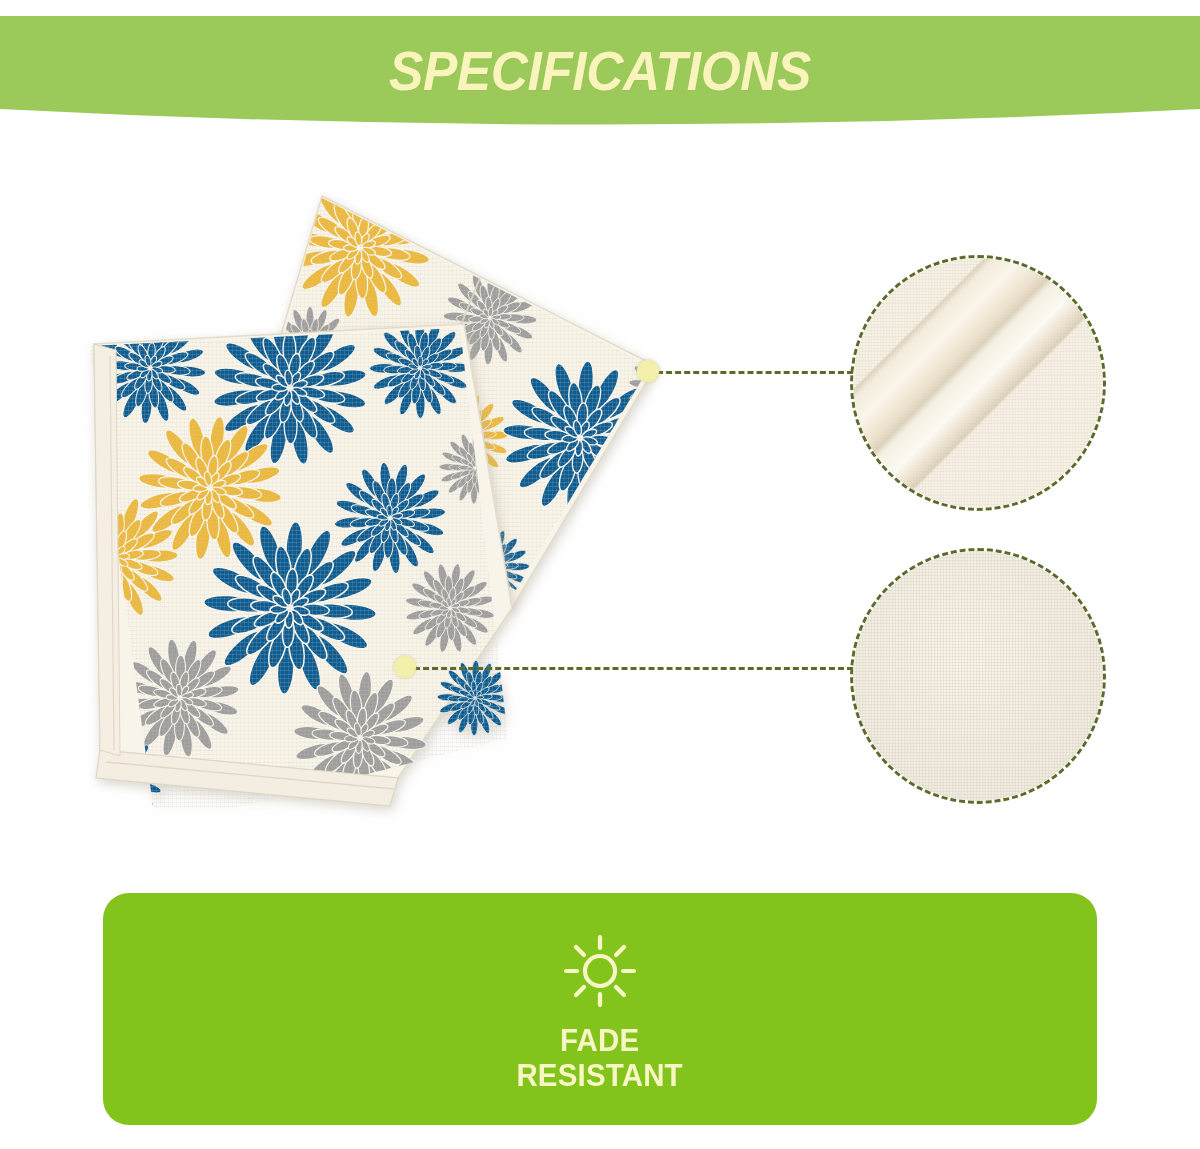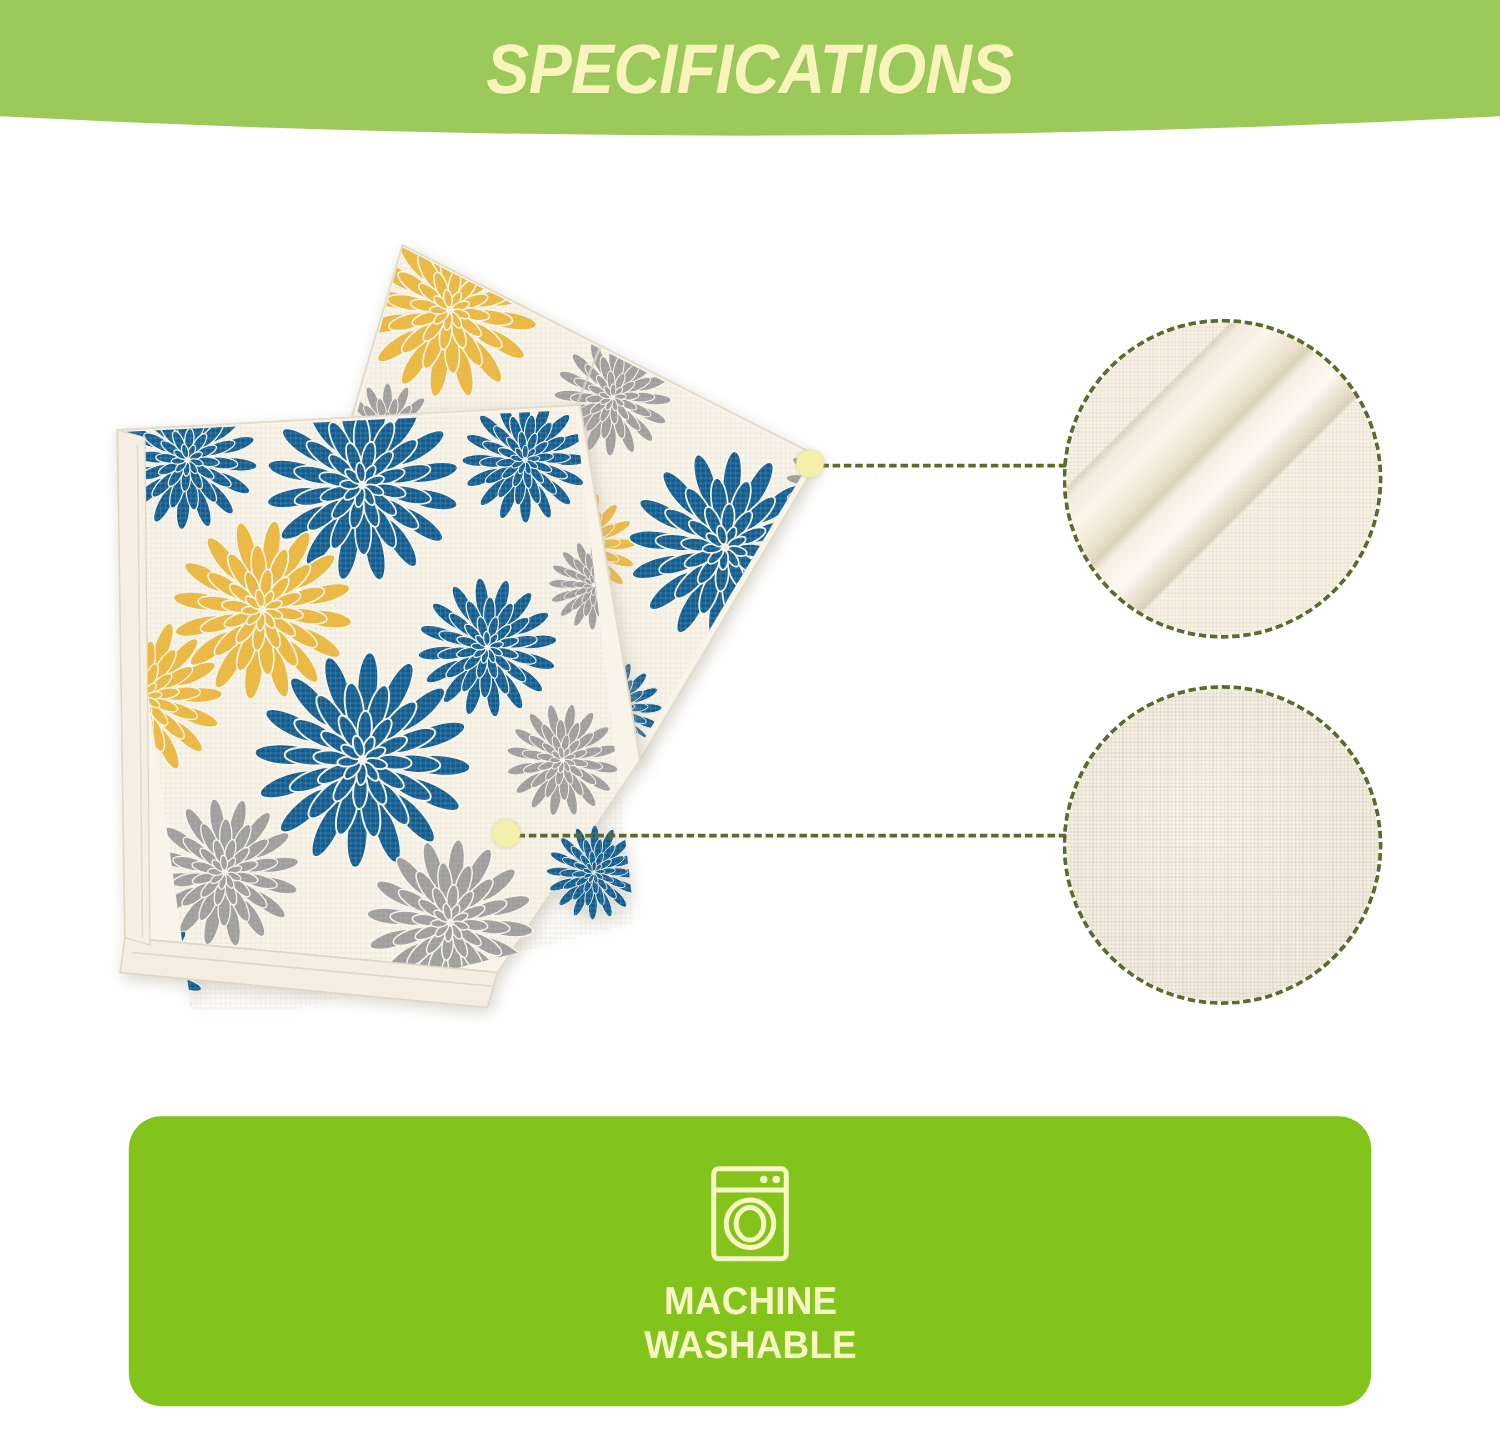--- a/index.html
+++ b/index.html
@@ -12,21 +12,21 @@
     width: 1200px;
     height: 1149px;
     position: relative;
     overflow: hidden;
     font-family: "Liberation Sans", sans-serif;
   }
 
   
   #header-banner {
     position: absolute;
-    left: 0; top: 0;
+    left: 0; top: 16px;
     width: 1200px;
     height: 118px;
   }
   #header-banner .banner-shape {
     position: absolute;
     left: 0; top: 0;
     width: 1200px;
     height: 118px;
   }
   #header-title {
@@ -1435,31 +1435,34 @@
 <div class="detail-circle" id="detail-circle-hem">
   <div class="detail-inner hem-fabric"></div>
 </div>
 
 <div class="detail-circle" id="detail-circle-fabric">
   <div class="detail-inner weave-fabric"></div>
 </div>
 
 <div id="feature-panel">
 
-
   <div class="feature-col">
     <div class="feature-icon">
-      <svg width="66" height="80" viewBox="0 0 66 80" fill="none" stroke="#f8f6c4" stroke-width="4" stroke-linejoin="round">
-        <rect x="4" y="4" width="58" height="72" rx="4"></rect>
-        <line x1="4" y1="21" x2="62" y2="21"></line>
-        <circle cx="44" cy="12.5" r="3" fill="#f8f6c4" stroke="none"></circle>
-        <circle cx="54" cy="12.5" r="3" fill="#f8f6c4" stroke="none"></circle>
-        <circle cx="33" cy="48" r="19"></circle>
-        <ellipse cx="33" cy="48" rx="11" ry="13"></ellipse>
+      <svg width="78" height="78" viewBox="0 0 78 78" fill="none" stroke="#f8f6c4" stroke-width="4.2" stroke-linecap="round">
+        <circle cx="39" cy="39" r="15"></circle>
+        <line x1="39" y1="5" x2="39" y2="16"></line>
+        <line x1="39" y1="62" x2="39" y2="73"></line>
+        <line x1="5" y1="39" x2="16" y2="39"></line>
+        <line x1="62" y1="39" x2="73" y2="39"></line>
+        <line x1="15" y1="15" x2="23" y2="23"></line>
+        <line x1="55" y1="55" x2="63" y2="63"></line>
+        <line x1="63" y1="15" x2="55" y2="23"></line>
+        <line x1="23" y1="55" x2="15" y2="63"></line>
       </svg>
     </div>
     <div class="feature-label">
-      <span>MACHINE</span>
-      <span>WASHABLE</span>
+      <span>FADE</span>
+      <span>RESISTANT</span>
     </div>
   </div>
 
+
 </div>
 
 </body></html>

